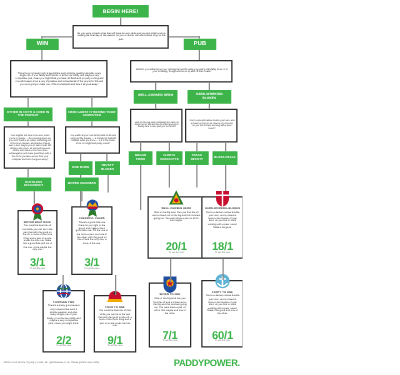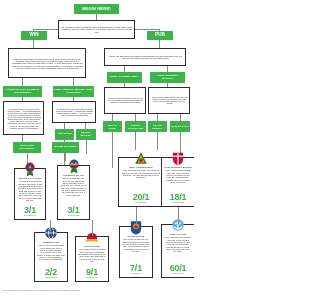--- a/index.html
+++ b/index.html
@@ -322,14 +322,17 @@
   </div>
 
   <div class="line vl" style="left:50px;top:220px;height:12px;"></div>
   <div class="line vl" style="left:92px;top:220px;height:16px;"></div>
   <div class="line vl" style="left:136px;top:207px;height:19px;"></div>
   <div class="line vl" style="left:178px;top:207px;height:17px;"></div>
 
   <div class="footer-note" style="left:3px;top:289px;width:95px;">
     <span>Odds correct at time of going to press. 18+ gambleaware.co.uk. Please gamble responsibly.</span>
   </div>
+  <div class="brand" style="left:139px;top:286px;">
+    <span>PADDYPOWER.</span>
+  </div>
 
 </div>
 
 </body></html>

